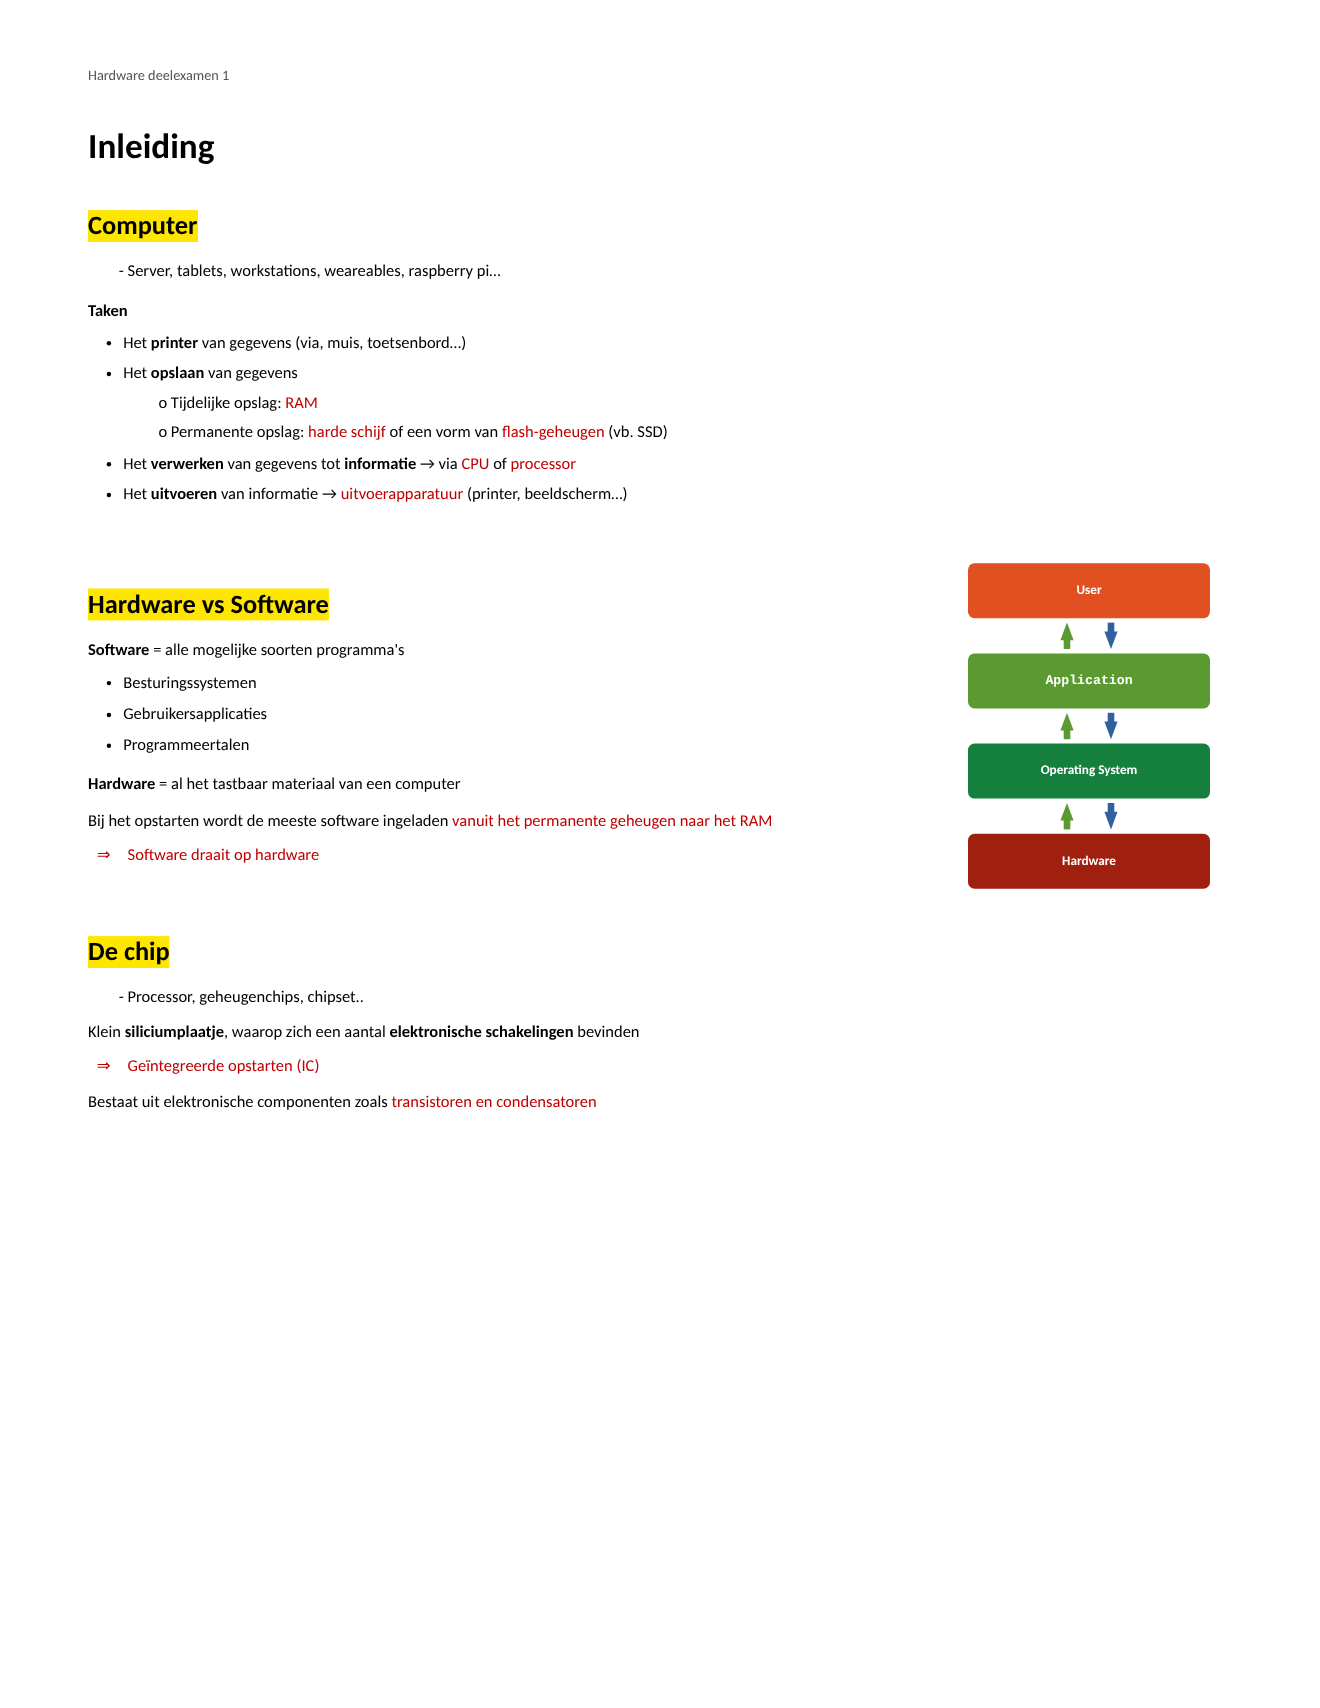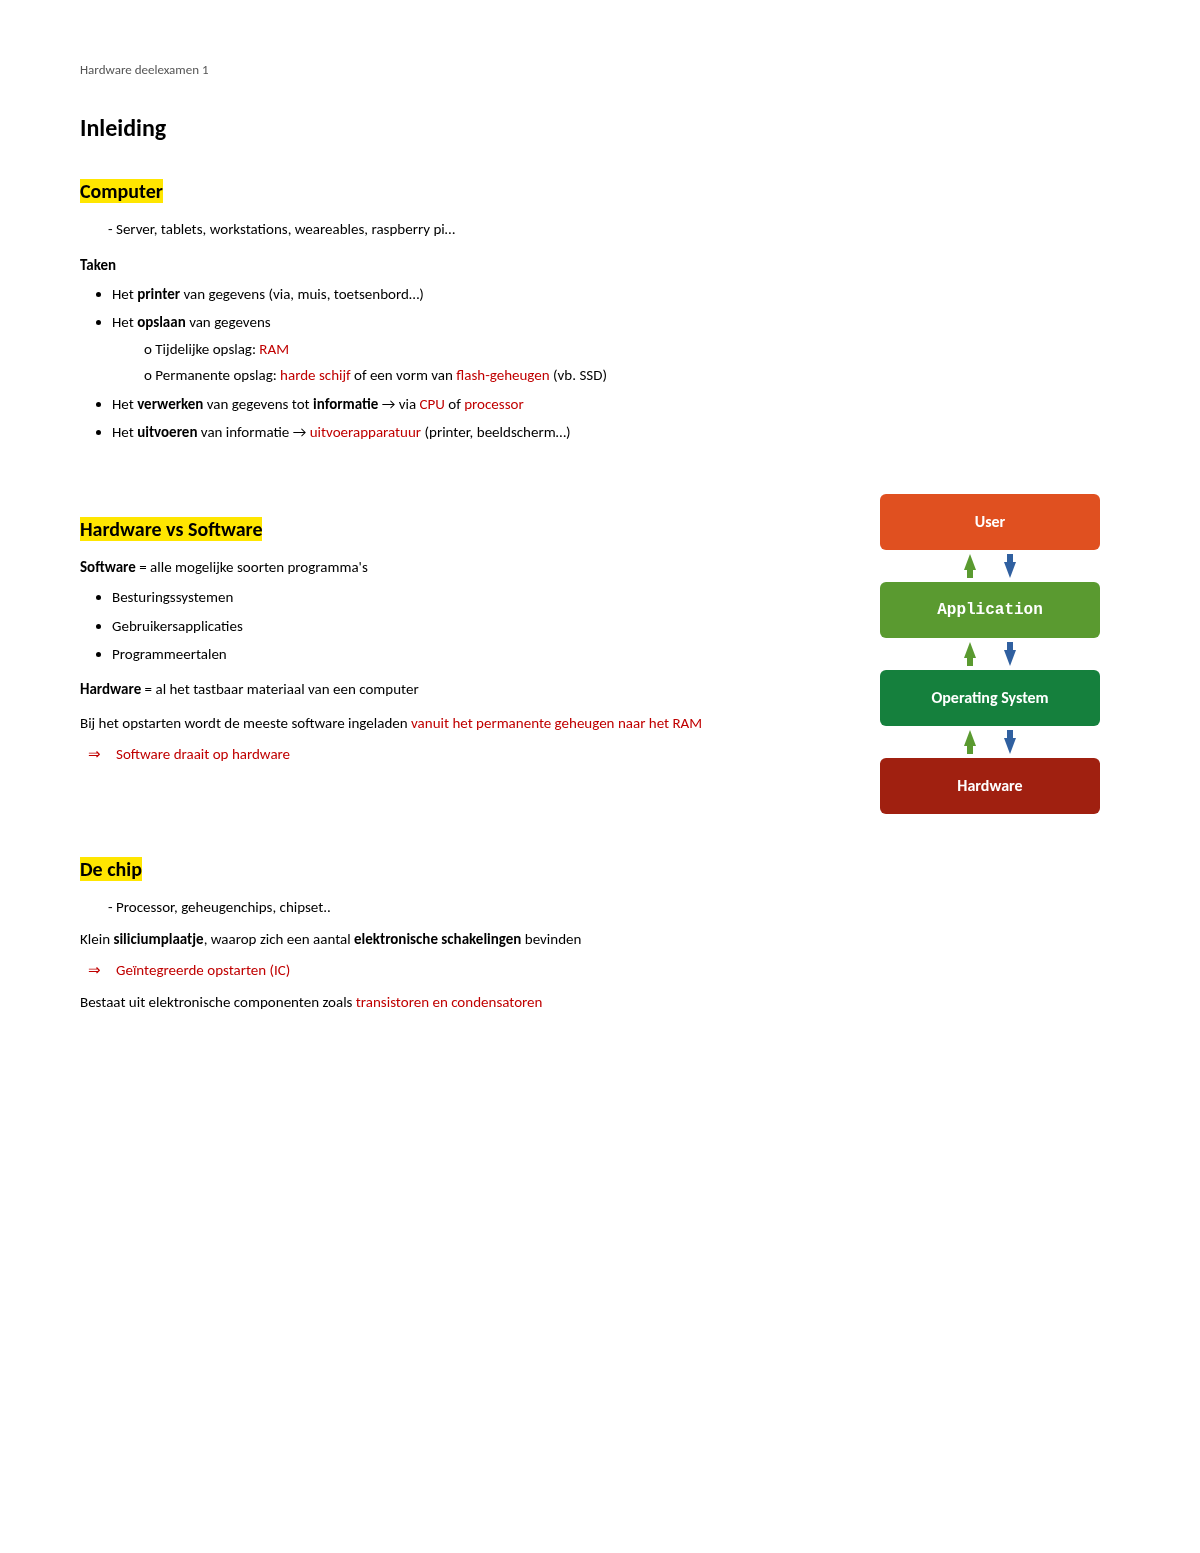--- a/index.html
+++ b/index.html
@@ -11,27 +11,27 @@
       padding: 60px 80px;
       max-width: 1200px;
       line-height: 1.5;
     }
     .doc-header {
       font-size: 13px;
       color: #555;
       margin-bottom: 30px;
     }
     h1.main-title {
-      font-size: 24px;
+      font-size: 32px;
       font-weight: bold;
       margin-bottom: 12px;
       border-bottom: none;
     }
     .section-title {
-      font-size: 20px;
+      font-size: 24px;
       font-weight: bold;
       margin-bottom: 12px;
       margin-top: 30px;
     }
     .highlight-yellow {
       background-color: #FFE600;
     }
     .red { color: #C00000; }
     .sub-label {
       font-weight: bold;
@@ -94,21 +94,21 @@
       display: flex;
       flex-direction: column;
       align-items: center;
       gap: 0;
       margin-top: 10px;
     }
     .diagram-block {
       width: 220px;
       padding: 16px 10px;
       text-align: center;
-      font-size: 16px;
+      font-size: 12px;
       font-weight: bold;
       color: #fff;
       border-radius: 6px;
       position: relative;
     }
     .block-user { background: #E05020; }
     .block-application { background: #5A9A30; font-family: Liberation Mono, monospace; }
     .block-os { background: #15803d; }
     .block-hardware { background: #A02010; }
     .arrow-connector {

